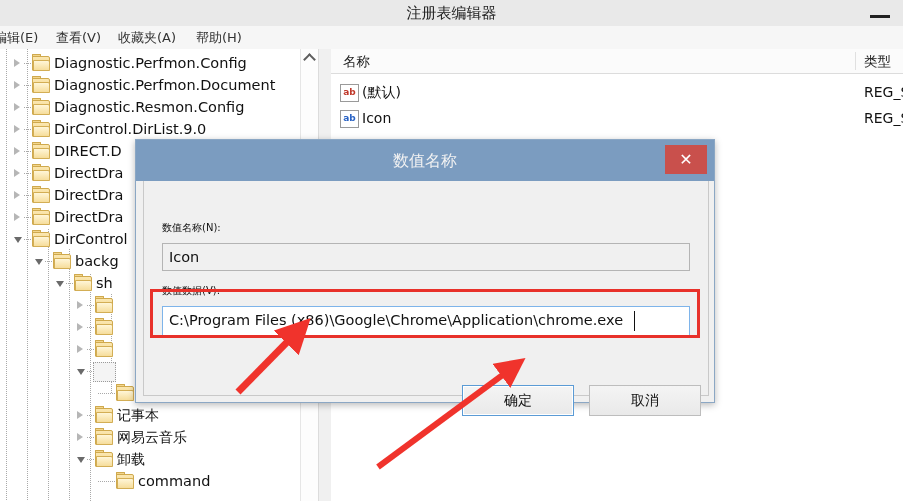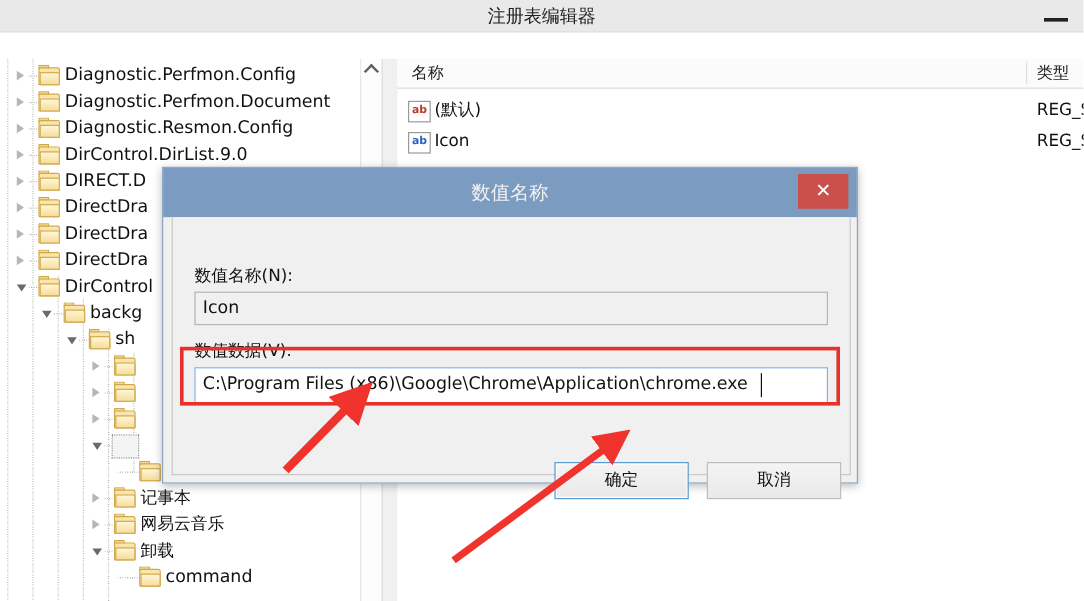--- a/index.html
+++ b/index.html
@@ -184,21 +184,21 @@
   .dlg-close-x{
     position:absolute;left:0;top:0;width:42px;height:29px;
     line-height:29px;text-align:center;color:#fff;font-size:16px;
     font-family:"Liberation Sans",sans-serif;
   }
   .dlg-body{
     position:absolute;left:7px;top:41px;width:564px;height:214px;
     background:#f0f0f0;border:1px solid #c9c9c9;border-top:none;
   }
   .dlg-label{
-    position:absolute;font-size:14px;color:#111;
+    position:absolute;font-size:10px;color:#111;
     font-family:"DejaVu Sans","Liberation Sans",sans-serif;
   }
   .dlg-input{
     position:absolute;background:#f0f0f0;border:1px solid #b4b4b4;
     box-sizing:border-box;
     font-size:14.5px;color:#111;
     font-family:"DejaVu Sans","Liberation Sans",sans-serif;
     line-height:26px;padding-left:6px;
     outline:none;
   }
@@ -227,20 +227,26 @@
 
 <div id="app">
 
   <div class="titlebar">
     <div class="title-text">注册表编辑器</div>
     <div class="min-btn">
       <div class="min-glyph"></div>
     </div>
   </div>
 
+  <div class="menubar">
+    <div class="menu-item" style="left:-6px">编辑(E)</div>
+    <div class="menu-item" style="left:56px">查看(V)</div>
+    <div class="menu-item" style="left:118px">收藏夹(A)</div>
+    <div class="menu-item" style="left:196px">帮助(H)</div>
+  </div>
 
   <div class="content">
 
     <div class="tree-pane">
       <div id="tree-rows">
           <div class="vline" style="left: 6px; top: 0px; height: 452px;"></div>
           <div class="vline" style="left: 27px; top: 0px; height: 452px;"></div>
           <div class="vline" style="left: 48px; top: 180px; height: 322px;"></div>
           <div class="vline" style="left: 69px; top: 200px; height: 302px;"></div>
           <div class="vline" style="left: 90px; top: 225px; height: 277px;"></div>

